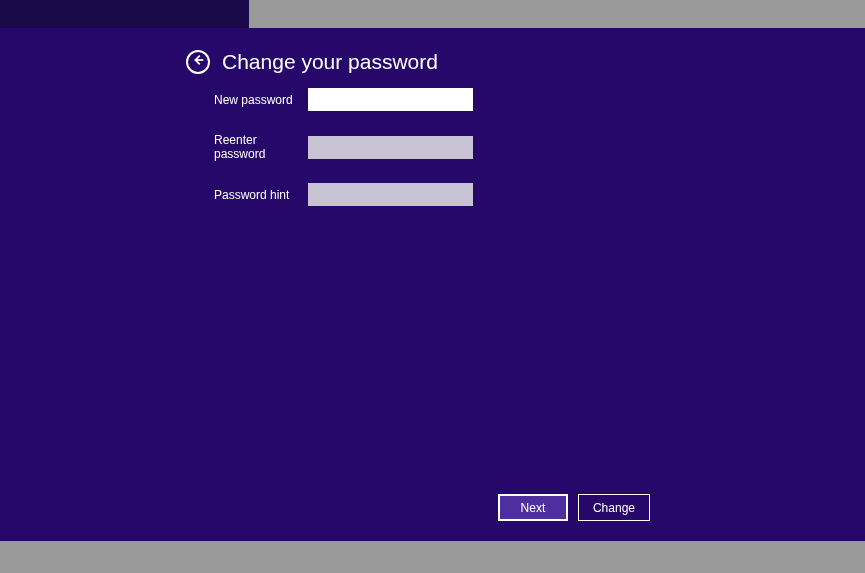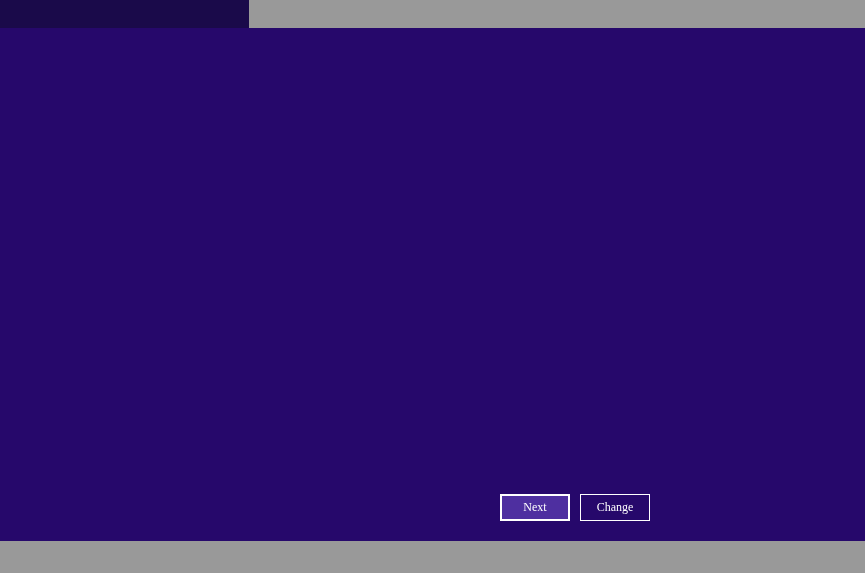--- a/index.html
+++ b/index.html
@@ -96,21 +96,20 @@
     }
     .text-input.dim {
       background: #c7c2d4;
     }
     .button-row {
       position: absolute;
       bottom: 20px;
       right: 215px;
       display: flex;
       gap: 10px;
-      font-family: Liberation Serif, serif;
     }
     .btn {
       min-width: 70px;
       height: 27px;
       border: 1px solid #ffffff;
       color: #ffffff;
       font-family: inherit;
       font-size: 12px;
       cursor: pointer;
       padding: 0 14px;
@@ -127,20 +126,49 @@
     }
   </style>
 </head>
 <body>
 
 <div class="top-bar-left"></div>
 <div class="top-bar-right"></div>
 
 <div class="main-panel">
 
+  <div class="header-row">
+    <div class="back-circle">
+      <span>
+        <svg viewBox="0 0 16 16" fill="none" stroke="#ffffff" stroke-width="2">
+          <path d="M10 3 L5 8 L10 13"></path>
+          <path d="M5 8 L14 8"></path>
+        </svg>
+      </span>
+    </div>
+    <div class="page-title">Change your password</div>
+  </div>
 
+  <div class="form-area">
+
+    <div class="form-row">
+      <div class="form-label">New password</div>
+      <input type="password" class="text-input focused" value="" style="">
+    </div>
+
+    <div class="form-row">
+      <div class="form-label">Reenter password</div>
+      <input type="password" class="text-input dim" value="" style="">
+    </div>
+
+    <div class="form-row">
+      <div class="form-label">Password hint</div>
+      <input type="text" class="text-input dim" value="" style="">
+    </div>
+
+  </div>
 
   <div class="button-row">
     <button class="btn btn-primary">Next</button>
     <button class="btn btn-secondary">Change</button>
   </div>
 
 </div>
 
 </body></html>

